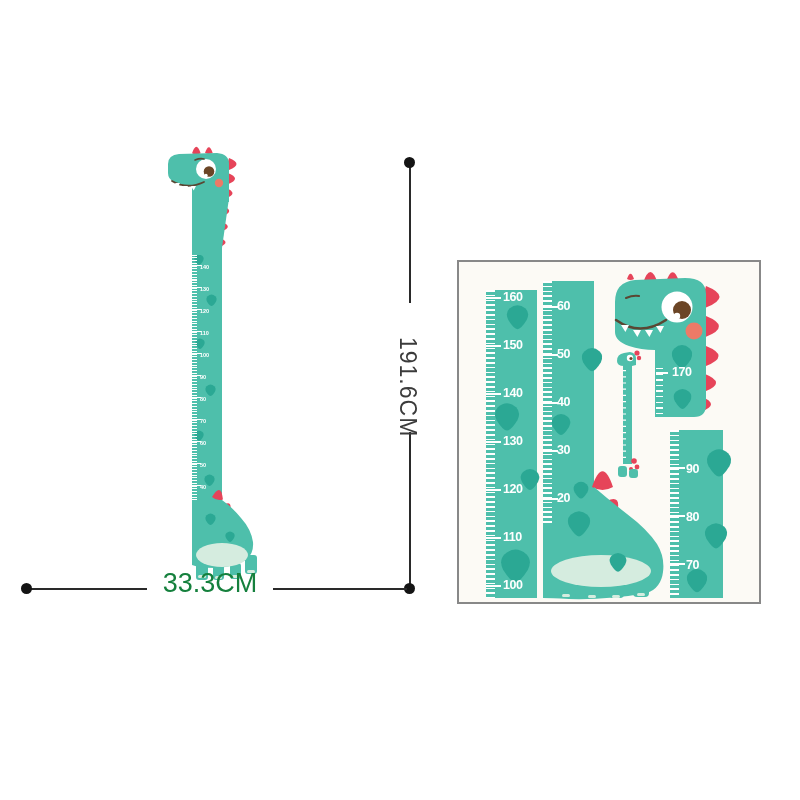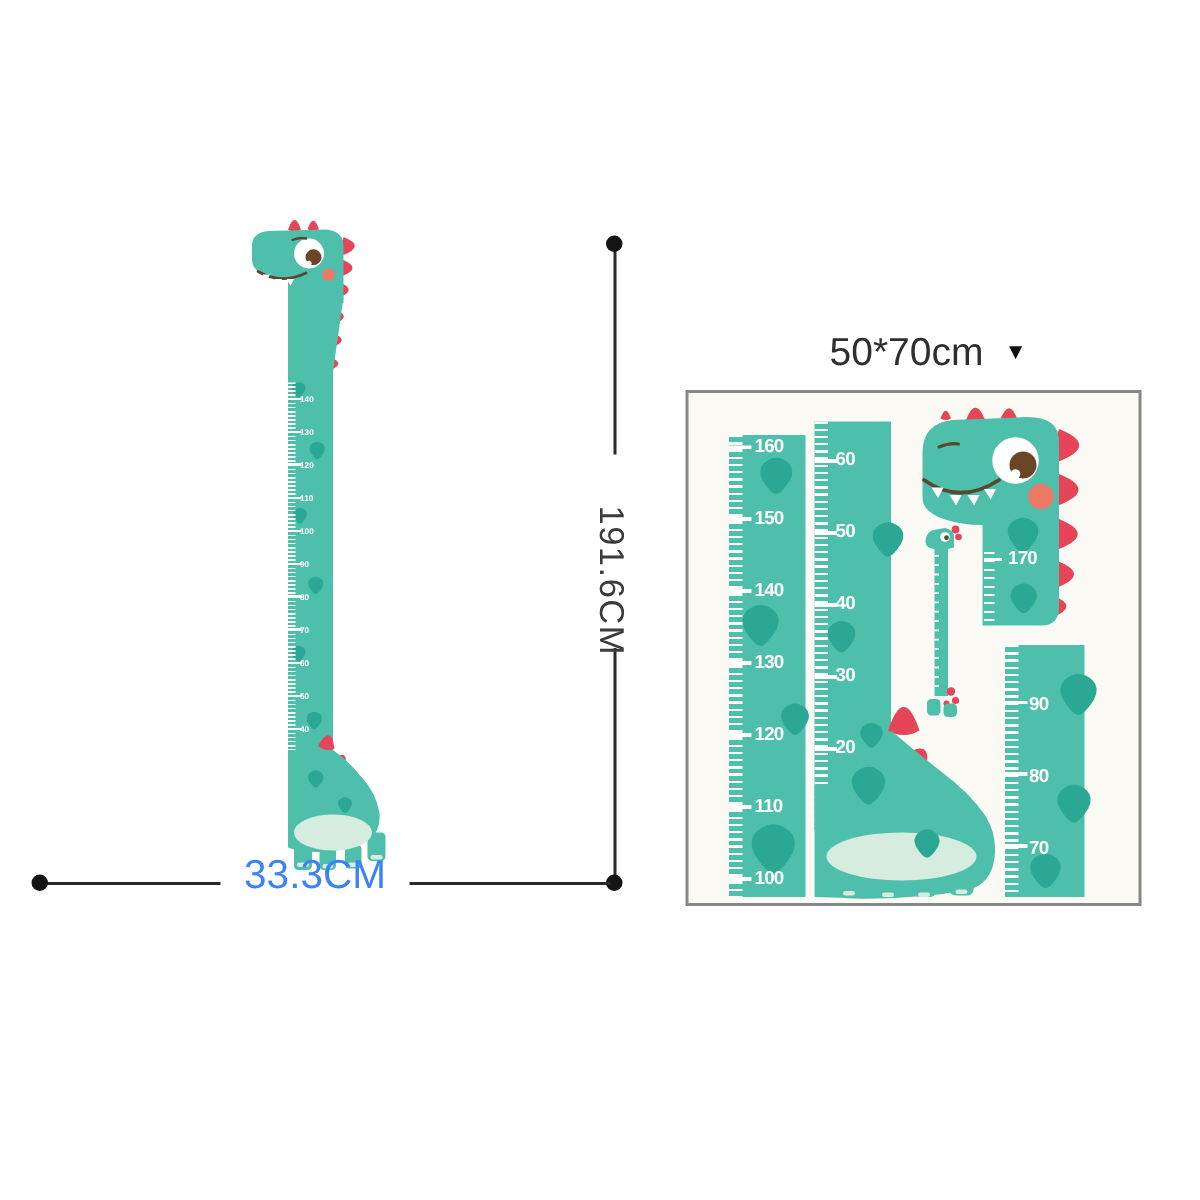--- a/index.html
+++ b/index.html
@@ -26,21 +26,21 @@
   .nums-b .rnum{left:14px;font-size:12.5px;line-height:13px;letter-spacing:-0.5px;}
   .nums-c .rnum{left:16px;font-size:12.5px;line-height:13px;letter-spacing:-0.5px;}
   .nums-left .rnum{left:8px;font-size:5.5px;line-height:6px;}
   .big-num{position:absolute;color:#fff;font-weight:700;font-size:12.5px;line-height:13px;letter-spacing:-0.5px;}
   
   .dline{position:absolute;background:#2a2a2a;}
   .dot{position:absolute;width:11px;height:11px;border-radius:50%;background:#141414;}
   .dim-label-v{position:absolute;left:394px;top:337px;writing-mode:vertical-rl;
                font-size:23px;color:#3b3b3b;letter-spacing:1px;}
   .dim-label-h{position:absolute;left:146px;top:568px;width:128px;text-align:center;
-               font-size:27px;color:#3b82f6;}
+               font-size:27px;color:#15803d;}
   
   .size-sel{position:absolute;left:553px;top:219px;display:flex;align-items:center;
             gap:14px;font-size:26px;color:#2f2f2f;cursor:pointer;}
   .size-sel .tri{font-size:15px;color:#111;line-height:1;}
   
   .panel{position:absolute;left:457px;top:260px;width:300px;height:340px;
          border:2px solid #888;background:#fcfaf5;}
 </style>
 </head>
 <body>
@@ -138,24 +138,20 @@
   <div class="dline" style="left:409px;top:432px;width:2px;height:152px;"></div>
   <div class="dot" style="left:404px;top:157px;"></div>
   <div class="dot" style="left:404px;top:583px;"></div>
   <div class="dim-label-v">191.6CM</div>
 
   <div class="dline" style="left:31px;top:588px;width:116px;height:2px;"></div>
   <div class="dline" style="left:273px;top:588px;width:134px;height:2px;"></div>
   <div class="dot" style="left:21px;top:583px;"></div>
   <div class="dim-label-h">33.3CM</div>
 
-  <div class="size-sel">
-    <span>50*70cm</span>
-    <span class="tri">▼</span>
-  </div>
 
   <div class="panel">
 
     <div class="strip" style="left:27px;top:28px;width:51px;height:308px;">
       <svg width="51" height="308" viewBox="0 0 51 308">
         <g class="f-dark">
           <path d="M3,4 Q10,-2 17,4 Q21,8 18,14 Q13,22 10,22 Q7,22 2,14 Q-1,8 3,4 Z" transform="translate(20,14) scale(1.15)"></path>
           <path d="M3,4 Q10,-2 17,4 Q21,8 18,14 Q13,22 10,22 Q7,22 2,14 Q-1,8 3,4 Z" transform="translate(8,112) scale(1.3)"></path>
           <path d="M3,4 Q10,-2 17,4 Q21,8 18,14 Q13,22 10,22 Q7,22 2,14 Q-1,8 3,4 Z" transform="translate(34,178) scale(1.0)"></path>
           <path d="M3,4 Q10,-2 17,4 Q21,8 18,14 Q13,22 10,22 Q7,22 2,14 Q-1,8 3,4 Z" transform="translate(14,258) scale(1.55)"></path>

